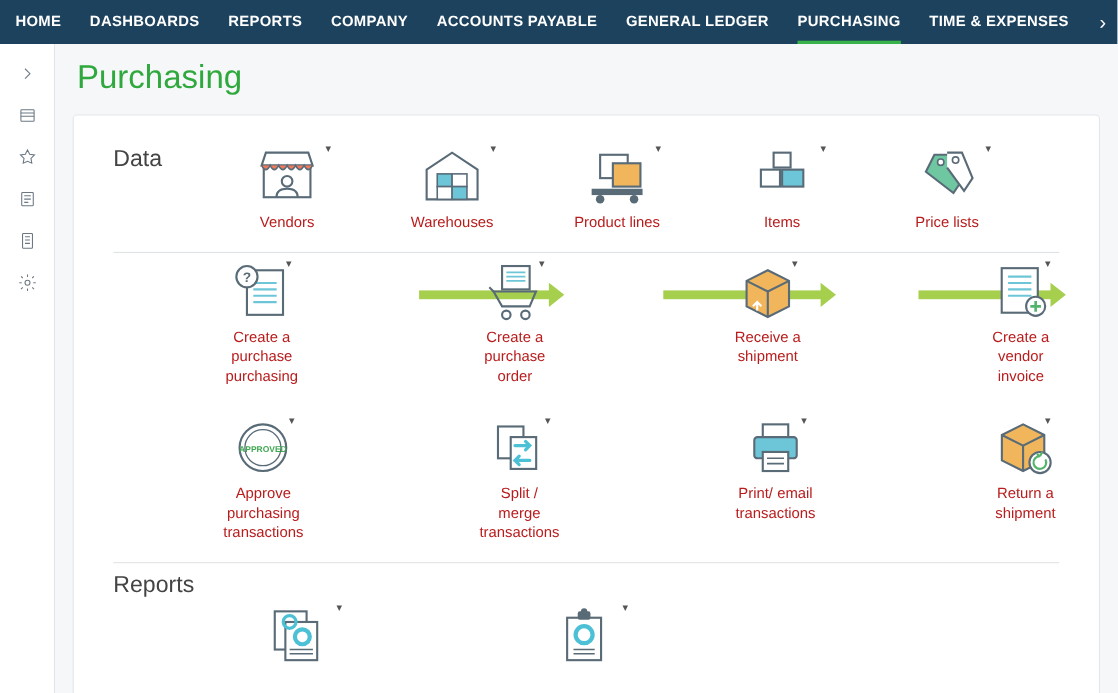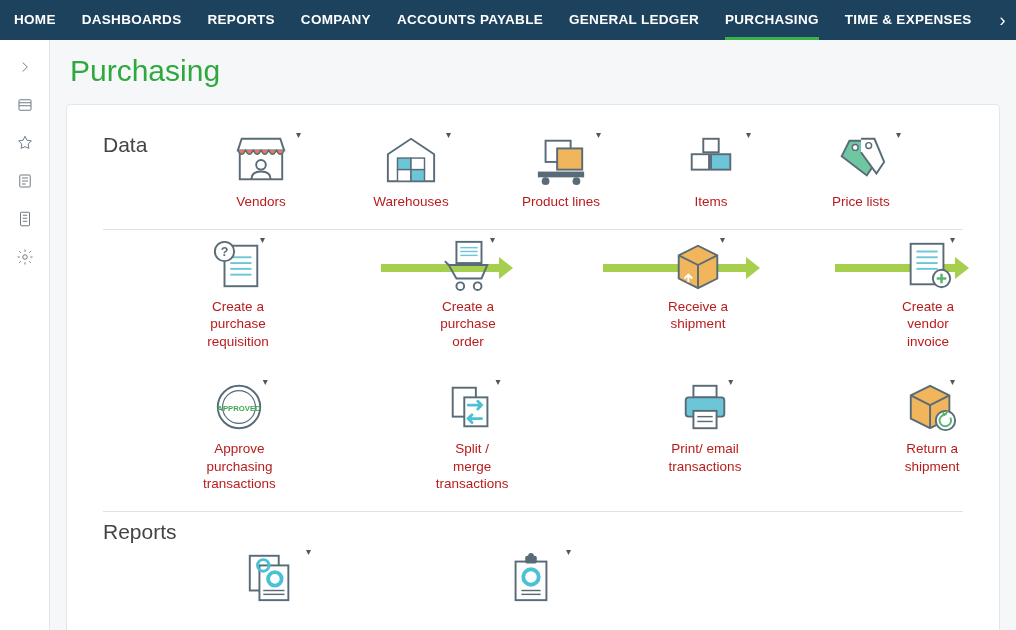--- a/index.html
+++ b/index.html
@@ -395,21 +395,21 @@
         <div class="arrow a2"></div>
         <div class="arrow a3"></div>
 
         <div class="tile">
           <span class="caret">▾</span>
           <span class="iconbox">
               <svg>
                 <use href="#i-requisition"></use>
               </svg>
             </span>
-          <span class="label">Create a purchase requisition</span>
+          <span class="label">Create a purchase purchasing</span>
         </div>
         <div class="tile">
           <span class="caret">▾</span>
           <span class="iconbox">
               <svg>
                 <use href="#i-cart"></use>
               </svg>
             </span>
           <span class="label">Create a purchase order</span>
         </div>

